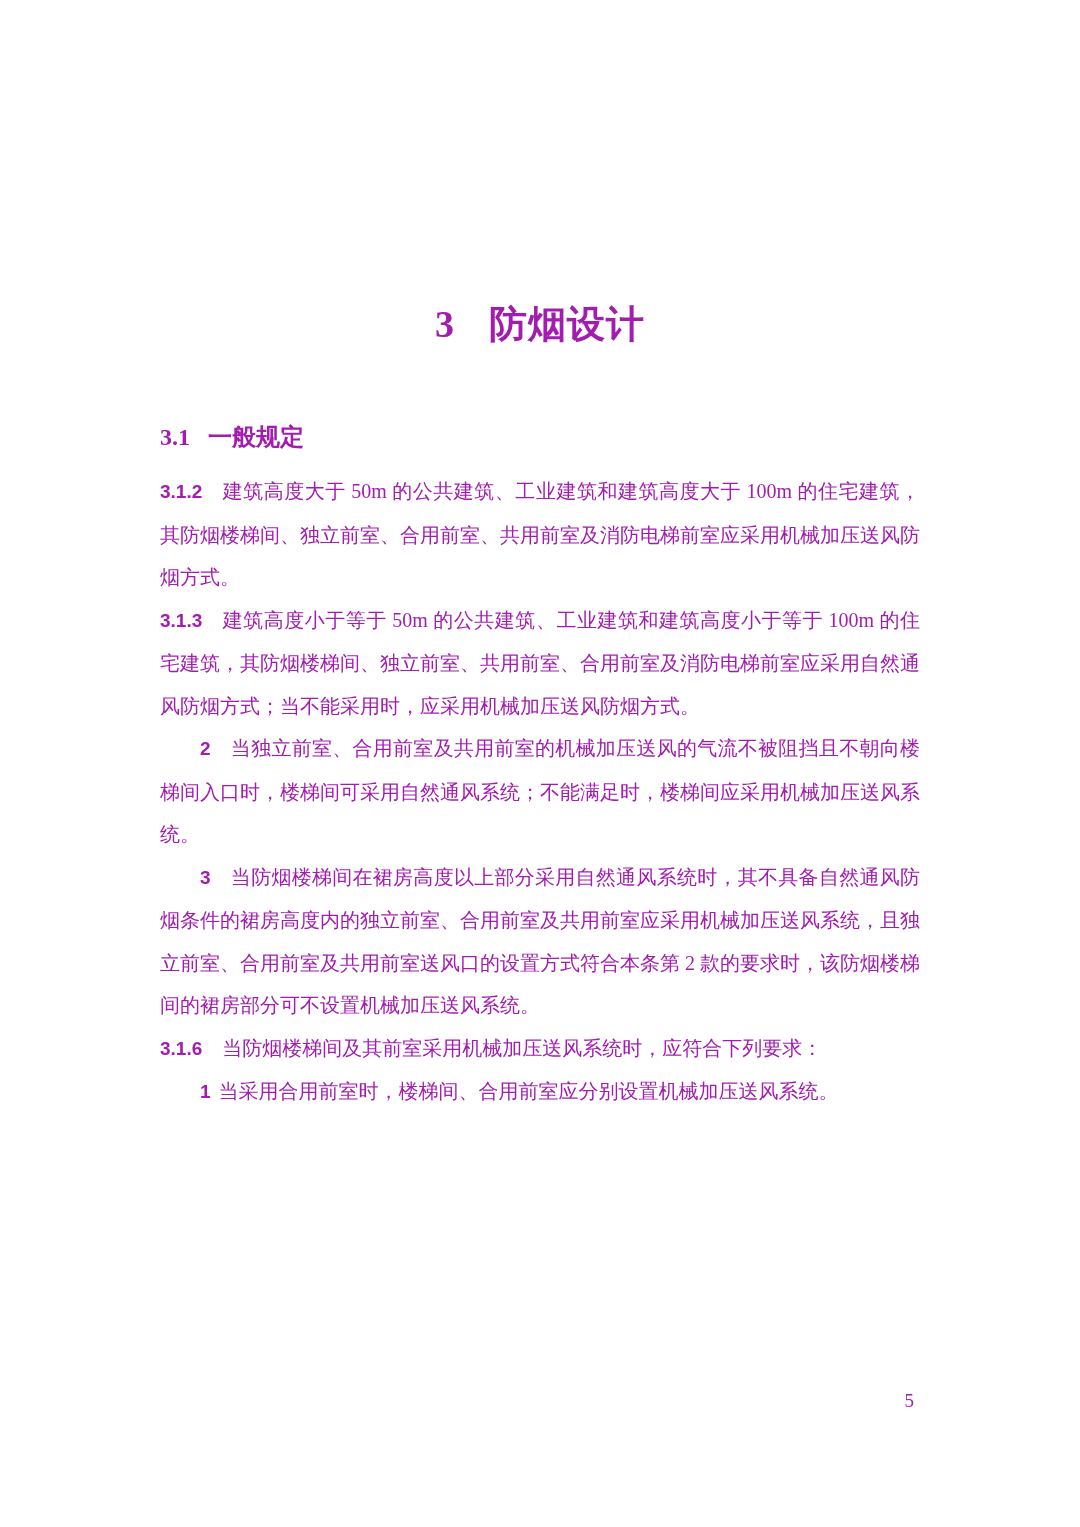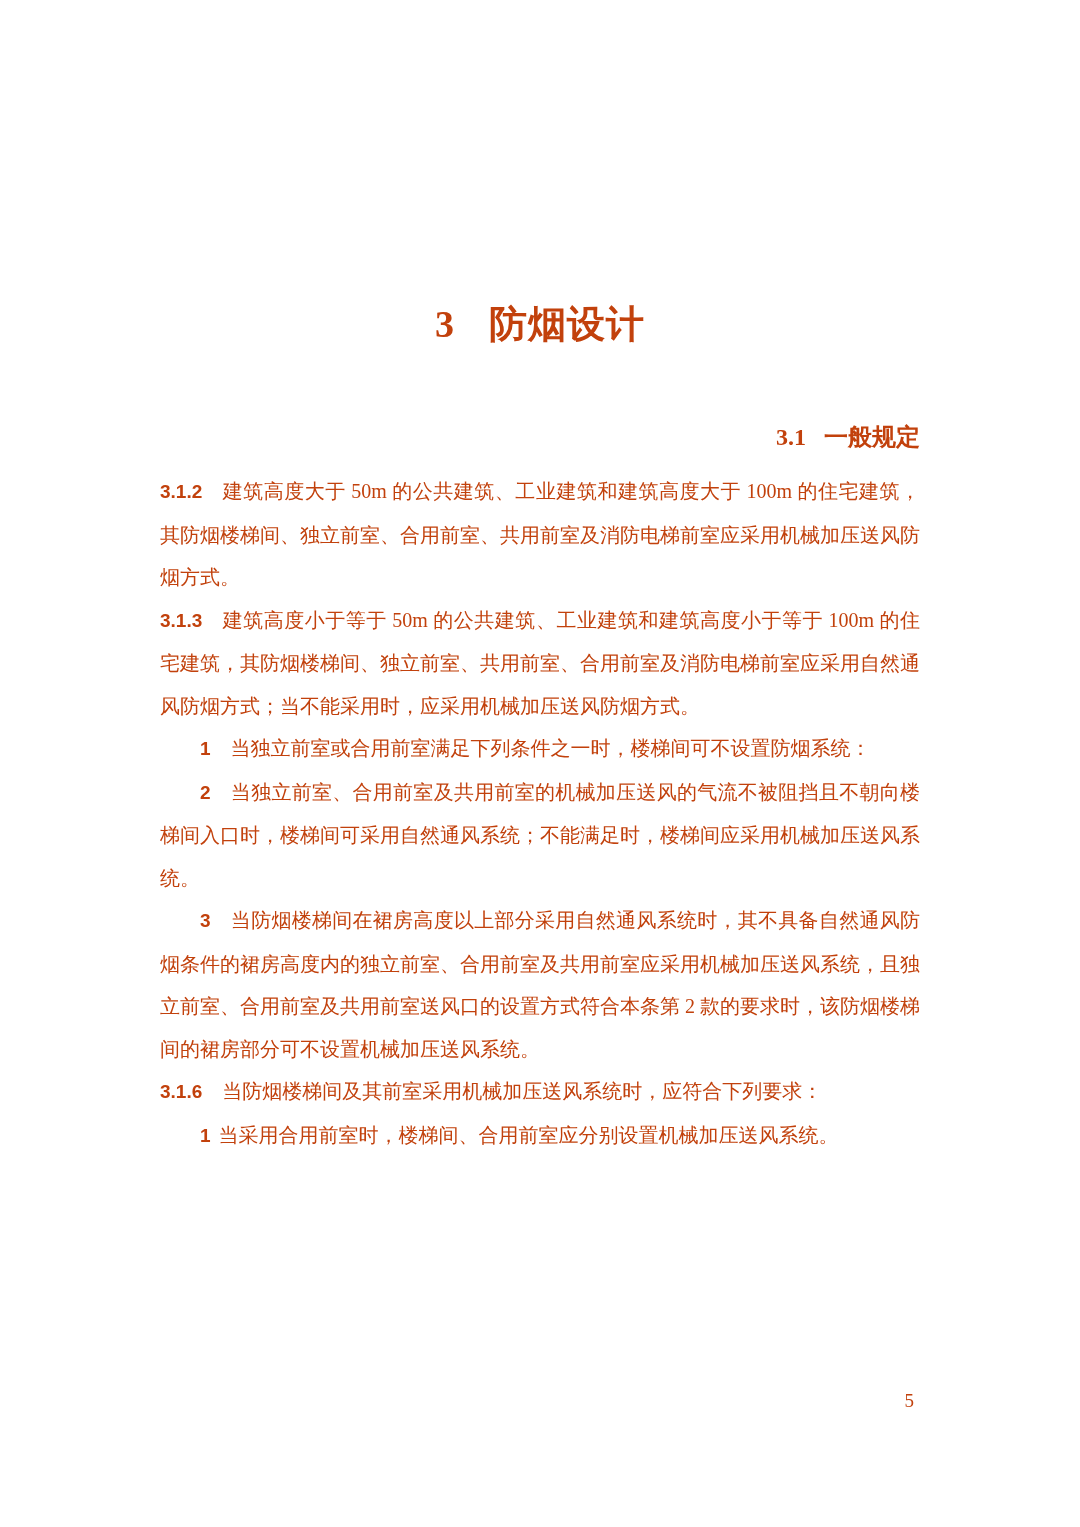--- a/index.html
+++ b/index.html
@@ -2,42 +2,42 @@
 <html lang="zh"><head>
 <meta charset="utf-8">
 <style>
   * { margin: 0; padding: 0; box-sizing: border-box; }
   html, body { background: #ffffff; }
   .page {
     position: relative;
     width: 1080px;
     height: 1527px;
     background: #ffffff;
-    color: #c2410c;
+    color: #a21caf;
     font-family: "Liberation Serif", serif;
     overflow: hidden;
   }
   .content {
     padding: 0 160px;
   }
   .chapter-title {
     margin-top: 300px;
     text-align: center;
     font-size: 38px;
     line-height: 48px;
     font-weight: bold;
     letter-spacing: 1px;
   }
   .chapter-title .chapter-num {
     margin-right: 34px;
     font-family: "Liberation Serif", serif;
   }
   .section-title {
     margin-top: 74px;
-    text-align: right;
+    text-align: left;
     font-size: 24px;
     line-height: 30px;
     font-weight: bold;
   }
   .section-title .section-num {
     margin-right: 18px;
     font-weight: bold;
     font-family: "Liberation Serif", serif;
   }
   .body-text {
@@ -75,21 +75,20 @@
       <span class="chapter-num">3</span><span>防烟设计</span>
     </h1>
 
     <h2 class="section-title">
       <span class="section-num">3.1</span><span>一般规定</span>
     </h2>
 
     <div class="body-text">
         <p class="block clause"><span class="num gap-wide">3.1.2</span><span>建筑高度大于 50m 的公共建筑、工业建筑和建筑高度大于 100m 的住宅建筑，其防烟楼梯间、独立前室、合用前室、共用前室及消防电梯前室应采用机械加压送风防烟方式。</span></p>
         <p class="block clause"><span class="num gap-wide">3.1.3</span><span>建筑高度小于等于 50m 的公共建筑、工业建筑和建筑高度小于等于 100m 的住宅建筑，其防烟楼梯间、独立前室、共用前室、合用前室及消防电梯前室应采用自然通风防烟方式；当不能采用时，应采用机械加压送风防烟方式。</span></p>
-        <p class="block item"><span class="num gap-wide">1</span><span>当独立前室或合用前室满足下列条件之一时，楼梯间可不设置防烟系统：</span></p>
         <p class="block item"><span class="num gap-wide">2</span><span>当独立前室、合用前室及共用前室的机械加压送风的气流不被阻挡且不朝向楼梯间入口时，楼梯间可采用自然通风系统；不能满足时，楼梯间应采用机械加压送风系统。</span></p>
         <p class="block item"><span class="num gap-wide">3</span><span>当防烟楼梯间在裙房高度以上部分采用自然通风系统时，其不具备自然通风防烟条件的裙房高度内的独立前室、合用前室及共用前室应采用机械加压送风系统，且独立前室、合用前室及共用前室送风口的设置方式符合本条第 2 款的要求时，该防烟楼梯间的裙房部分可不设置机械加压送风系统。</span></p>
         <p class="block clause"><span class="num gap-wide">3.1.6</span><span>当防烟楼梯间及其前室采用机械加压送风系统时，应符合下列要求：</span></p>
         <p class="block item"><span class="num gap-narrow">1</span><span>当采用合用前室时，楼梯间、合用前室应分别设置机械加压送风系统。</span></p>
       </div>
 
   </div>
 
   <div class="page-num">5</div>
 </div>

